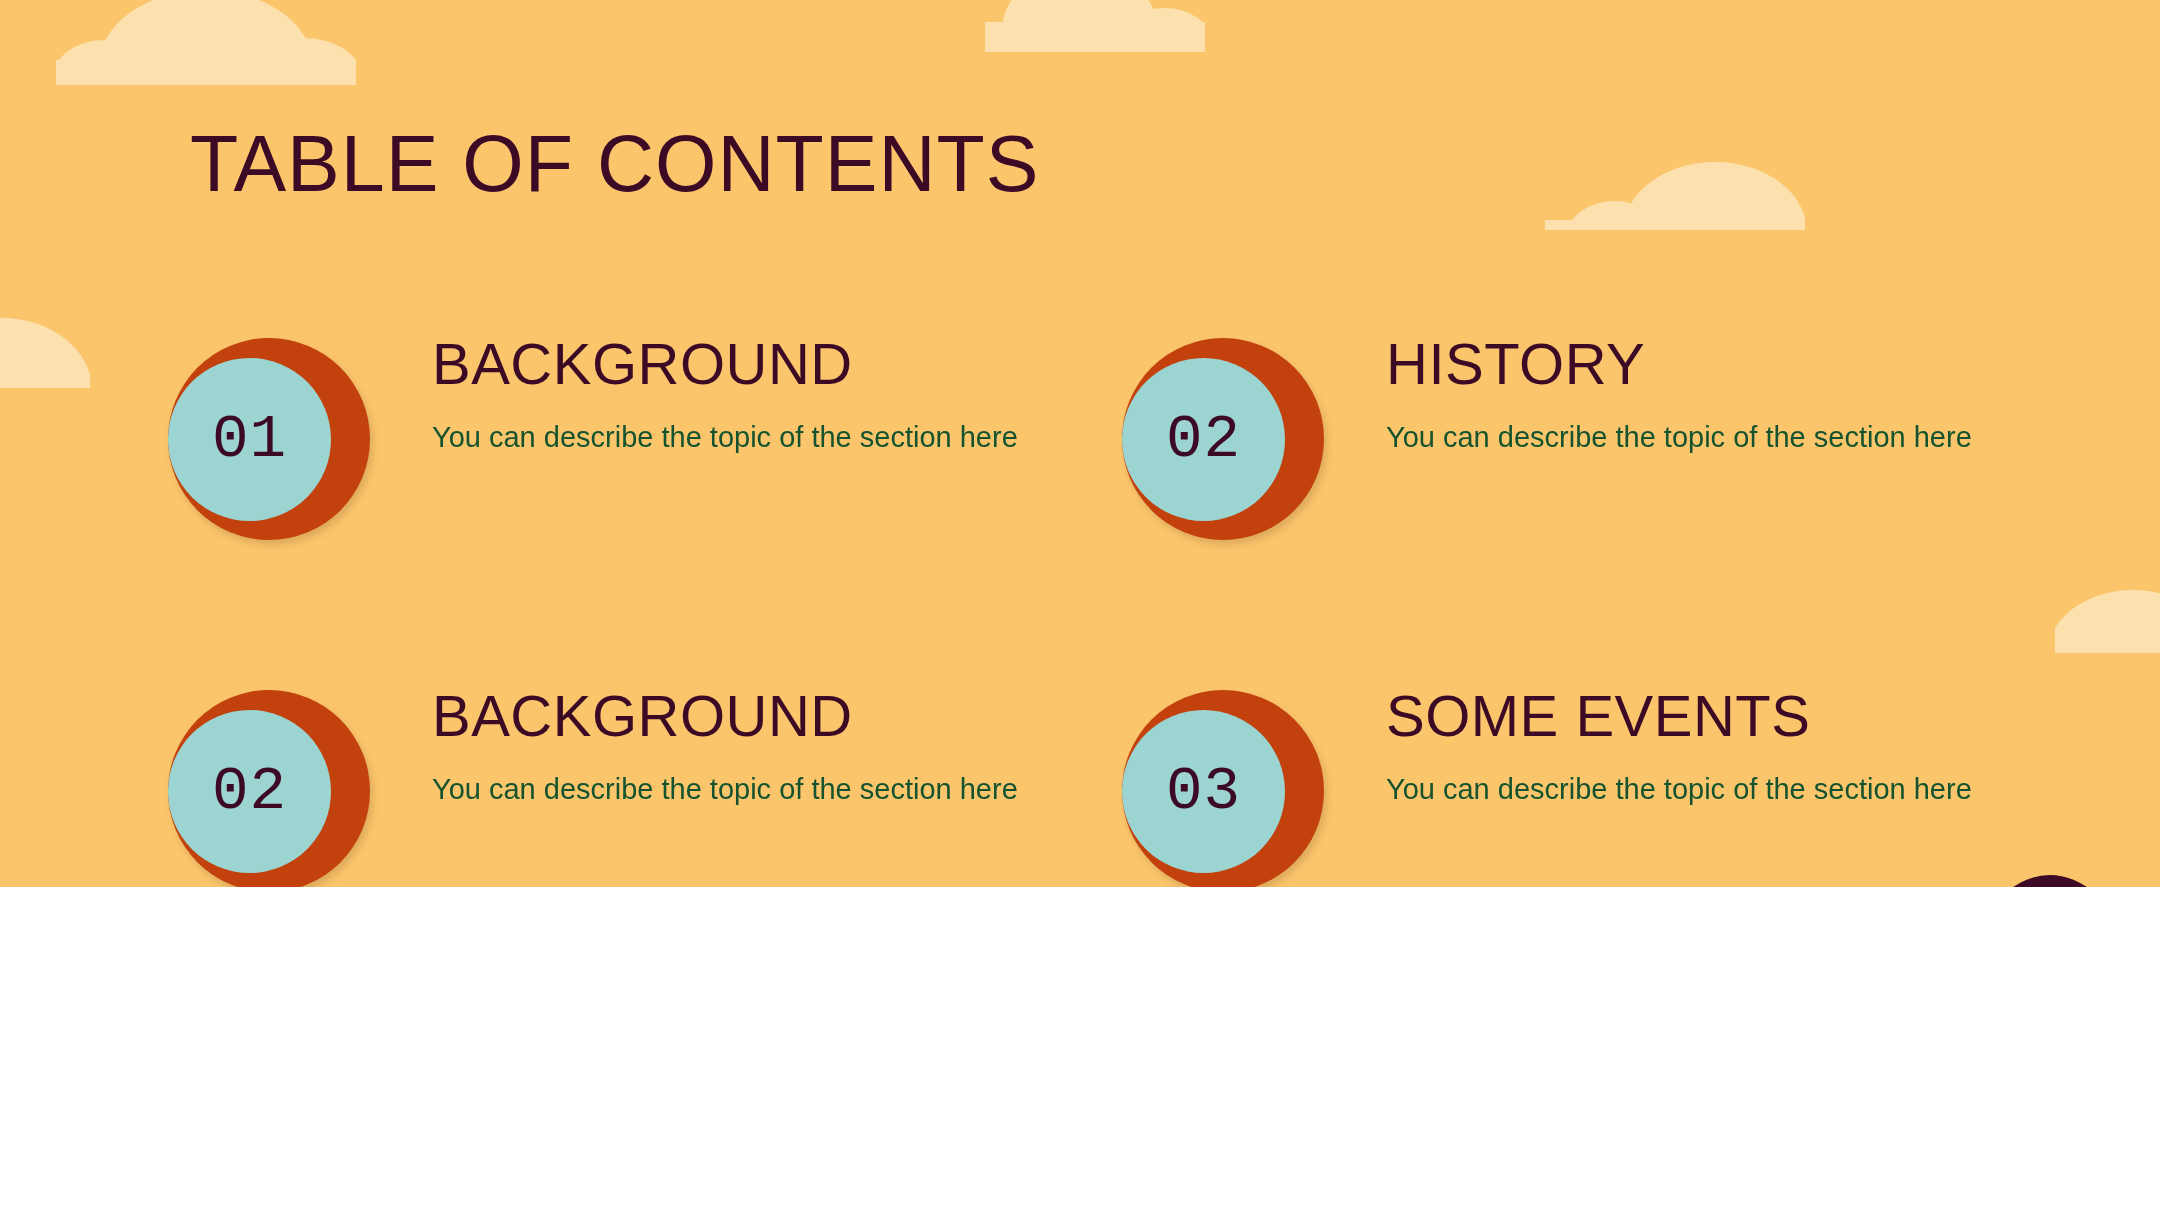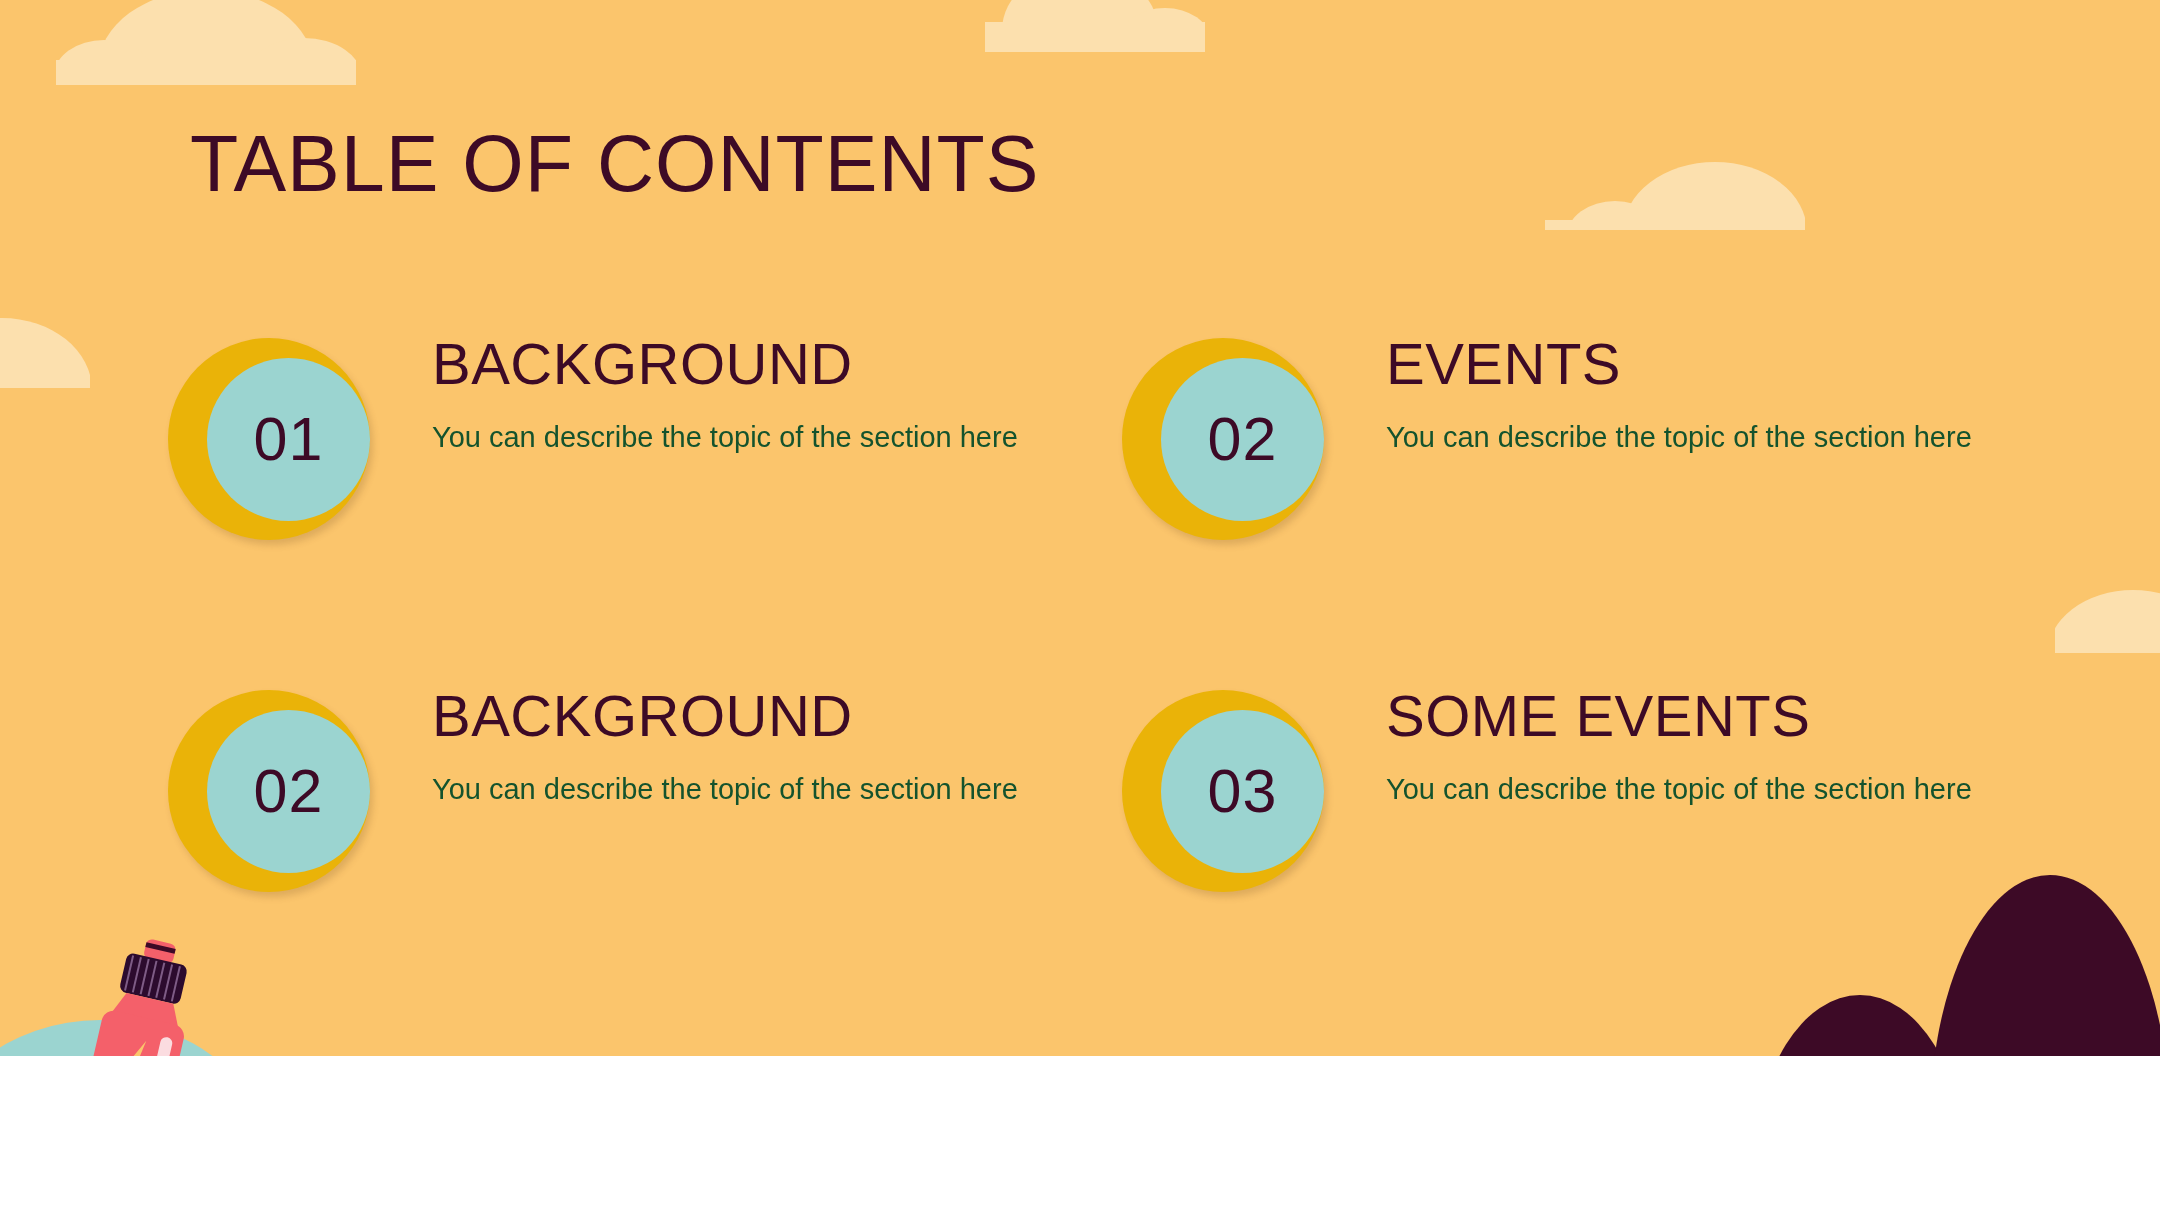--- a/index.html
+++ b/index.html
@@ -3,21 +3,21 @@
 <meta charset="utf-8">
 <style>
   * { box-sizing: border-box; margin: 0; padding: 0; }
   html, body {
     width: 2160px; height: 1215px;
     overflow: hidden;
     font-family: "Liberation Sans", sans-serif;
   }
   #slide {
     position: relative;
-    width: 2160px; height: 1056px;
+    width: 2160px; height: 887px;
     background: #FBC56C;
     overflow: hidden;
   }
 
   
   .deco { position: absolute; pointer-events: none; }
 
   .cloud-cream { fill: #FCE0AE; }
   .cloud-teal  { fill: #9BD4D0; }
   .bush-dark   { fill: #3D0A26; }
@@ -48,26 +48,27 @@
     align-items: flex-start;
     padding-left: 168px;
   }
   .item.col2 { padding-left: 1122px; margin-left: -1080px; }
 
   .badge {
     position: relative;
     flex: 0 0 auto;
     width: 202px; height: 202px;
     border-radius: 50%;
-    background: #eab308;
+    background: #c2410c;
     box-shadow: 3px 5px 7px rgba(110, 70, 30, 0.20);
     display: flex;
     align-items: center;
-    justify-content: flex-end;
+    justify-content: flex-start;
     margin-top: 8px;
+    font-family: Liberation Mono, monospace;
   }
   .badge-inner {
     width: 163px; height: 163px;
     border-radius: 50%;
     background: #9BD4D0;
     display: flex;
     align-items: center;
     justify-content: center;
   }
   .badge-num {
@@ -207,21 +208,21 @@
       </div>
     </div>
 
     <div class="item col2">
       <div class="badge">
         <div class="badge-inner">
           <span class="badge-num">02</span>
         </div>
       </div>
       <div class="texts">
-        <div class="item-heading">EVENTS</div>
+        <div class="item-heading">HISTORY</div>
         <div class="item-desc">You can describe the topic of the section here</div>
       </div>
     </div>
 
     <div class="item">
       <div class="badge">
         <div class="badge-inner">
           <span class="badge-num">02</span>
         </div>
       </div>

